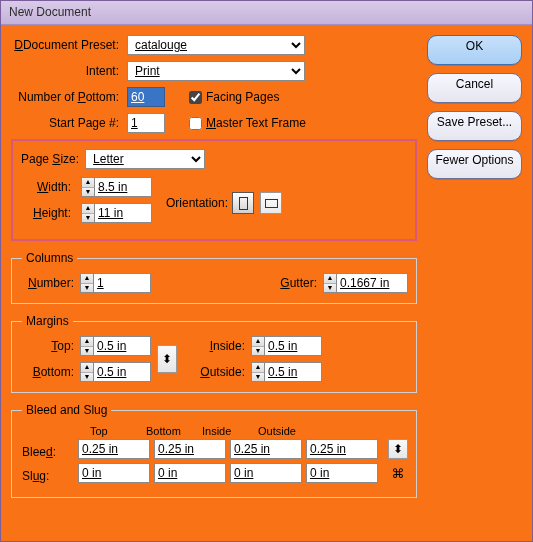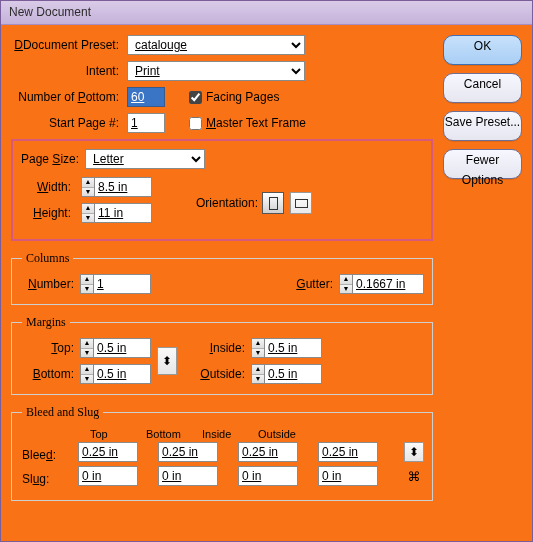--- a/index.html
+++ b/index.html
@@ -30,40 +30,40 @@
   select { background:#fff;}
   .preset-select { width: 178px; }
   .pages-input { width: 38px; }
   .pages-input.sel { background:#3a74c4; color:#fff; border:1px solid #3a5b8a;}
   .cb-wrap { display:flex; align-items:center; gap:4px; }
   input[type=checkbox]{ width:13px; height:13px; margin:0;}
   fieldset {
     border: 1px solid #cfcfcf; border-radius: 0; margin: 6px 0 10px 0; padding: 8px 8px 10px 8px;
     position: relative;
   }
-  legend { padding: 0 4px; color:#000; margin-left: 2px; font-family: Liberation Serif, serif;}
+  legend { padding: 0 4px; color:#000; margin-left: 2px;}
   .page-area {
     border: 2px solid #d7597b; padding: 8px 8px 10px 8px; margin: 4px 0 10px 0;
   }
   .sizelabel { margin-right: 6px; }
   .sizerow { display:flex; align-items:center; gap:4px; margin-bottom:6px;}
   .spin-wrap { display:flex; height:20px;}
   .spin {
     width:13px; display:flex; flex-direction:column; border:1px solid #8a8a8a; border-right:none;
   }
   .spin .sbtn{ flex:1; background:linear-gradient(#f4f4f4,#ddd); font-size:7px; text-align:center; line-height:8px; cursor:pointer;}
   .spin .sbtn:first-child{border-bottom:1px solid #b0b0b0;}
   .num-in { width:58px; border-left:none; }
   .num-in.wide { width:72px;}
   .colrow { display:flex; align-items:center; gap:0;}
   .col-labels { font-size:11px; color:#000; text-align:left; width:56px;}
   .table-hdr { display:flex; padding-left:70px; gap:0; margin-bottom:2px;}
   .table-row { display:flex; align-items:flex-end; margin-bottom:4px;}
   .table-row .rlab { width:58px; text-align:left; padding-left:2px;}
-  .cell { width:60px; margin-right:20px;}
+  .cell { width:72px; margin-right:4px;}
   .cell input { width:100%;}
   .link-icon {
     width:20px; height:28px; border:1px solid #999; background:linear-gradient(#fafafa,#e6e6e6);
     display:flex; align-items:center; justify-content:center; font-size:12px; margin-left:6px; cursor:pointer;
   }
   .orient-btns { display:flex; gap:6px; margin-left:4px;}
   .orient-btn {
     width:22px; height:22px; border:1px solid #999; background:linear-gradient(#fff,#e9e9e9);
     display:flex; align-items:center; justify-content:center; cursor:pointer;
   }
@@ -72,21 +72,21 @@
   .portrait .orient-glyph{ width:9px; height:13px;}
   .landscape .orient-glyph{ width:13px; height:9px;}
   .margin-grid { display:flex; align-items:center;}
   .mg-col { display:flex; flex-direction:column; gap:6px;}
   .mg-row { display:flex; align-items:center;}
   .mg-lab { width:60px; text-align:right; padding-right:6px;}
   input[type=checkbox].fc{accent-color:#444;}
   .bug-icon{ width:20px; height:20px; display:flex; align-items:center; justify-content:center; margin-left:6px; font-size:13px;}
   .ps-row{display:flex;align-items:center;margin-bottom:8px;}
   .ps-dd{width:120px;}
-  .inner-pair{display:flex; gap:44px; align-items:center;}
+  .inner-pair{display:flex; gap:14px; align-items:center;}
 </style>
 </head>
 <body>
 
 <div class="window">
   <div class="titlebar">
     <span>New Document</span>
   </div>
   <div class="body">
     <div class="main">

